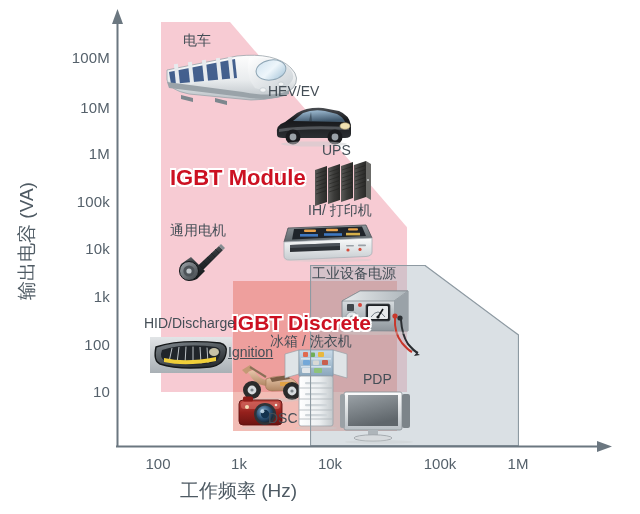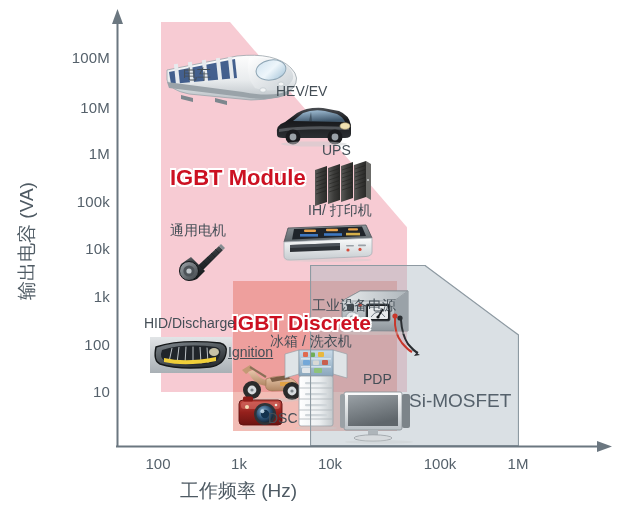--- a/index.html
+++ b/index.html
@@ -493,32 +493,31 @@
       <ellipse cx="39" cy="52" rx="34" ry="1.8" fill="#c9ccce" opacity="0.4"></ellipse>
     </svg>
   </div>
 
   <svg class="mosfet-outline" viewBox="0 0 209 181">
     <path d="M0.5 0.5 L115 0.5 L208.5 70 L208.5 180.5 L0.5 180.5 Z" fill="none" stroke="#8e9aa2" stroke-width="1.2"></path>
   </svg>
 
   <div class="rtitle rtitle-module">IGBT Module</div>
   <div class="rtitle rtitle-discrete">IGBT Discrete</div>
-  <div class="rtitle rtitle-mosfet">Si-MOSFET</div>
-
-  <div class="ilabel" style="left:183px;top:33px;margin-top:34px;">电车</div>
-  <div class="ilabel" style="left:276px;top:84px;text-align:right;">HEV/EV</div>
+
+  <div class="ilabel" style="left:183px;top:33px;">电车</div>
+  <div class="ilabel" style="left:268px;top:84px;text-align:right;">HEV/EV</div>
   <div class="ilabel" style="left:322px;top:143px;">UPS</div>
   <div class="ilabel" style="left:308px;top:203px;">IH/ 打印机</div>
   <div class="ilabel" style="left:170px;top:223px;">通用电机</div>
   <div class="ilabel" style="left:144px;top:316px;">HID/Discharge</div>
   <div class="ilabel" style="left:228px;top:345px;text-decoration:underline;">Ignition</div>
   <div class="ilabel" style="left:268px;top:411px;">DSC</div>
   <div class="ilabel" style="left:270px;top:334px;">冰箱 / 洗衣机</div>
-  <div class="ilabel" style="left:312px;top:266px;margin-top:32px;">工业设备电源</div>
+  <div class="ilabel" style="left:312px;top:266px;">工业设备电源</div>
   <div class="ilabel" style="left:363px;top:372px;">PDP</div>
 
   <svg class="axis-svg" viewBox="0 0 640 514">
 
     <line x1="117.5" y1="20" x2="117.5" y2="447" stroke="#6b7780" stroke-width="2"></line>
     <polygon points="117.5,9 112,24 123,24" fill="#6b7780"></polygon>
 
     <line x1="116" y1="446.5" x2="600" y2="446.5" stroke="#6b7780" stroke-width="2"></line>
     <polygon points="612,446.5 597,441 597,452" fill="#6b7780"></polygon>
   </svg>

